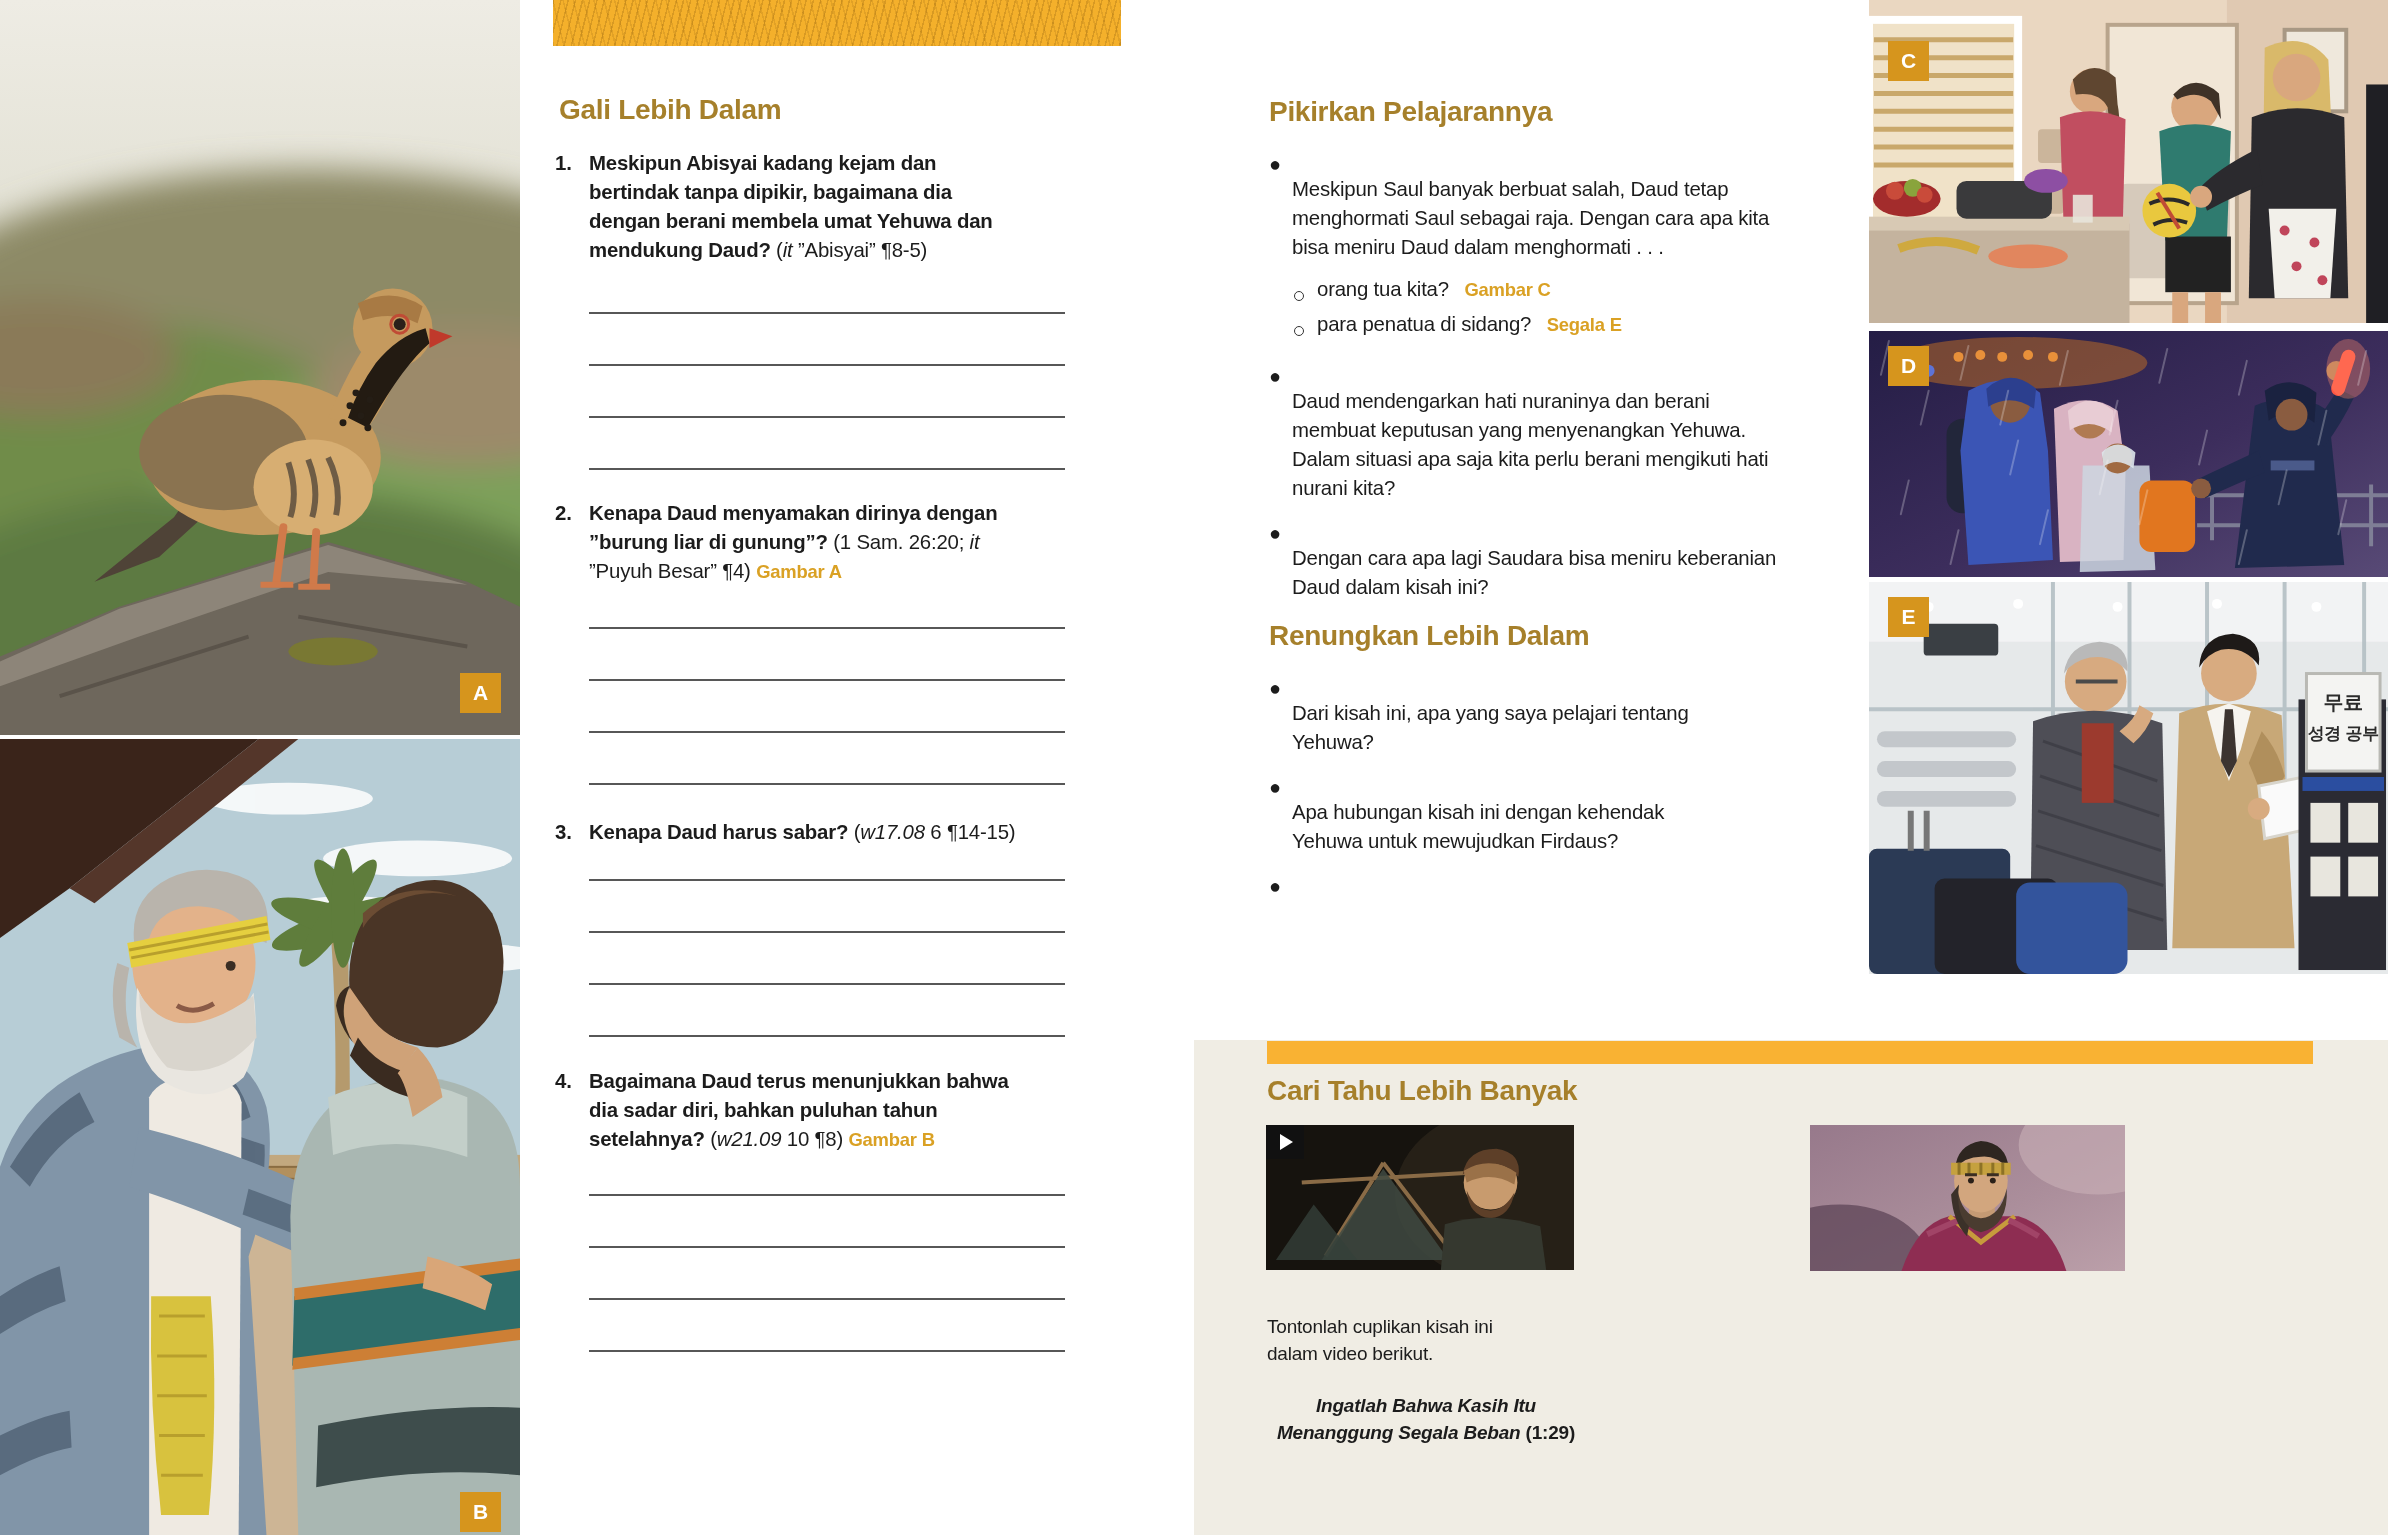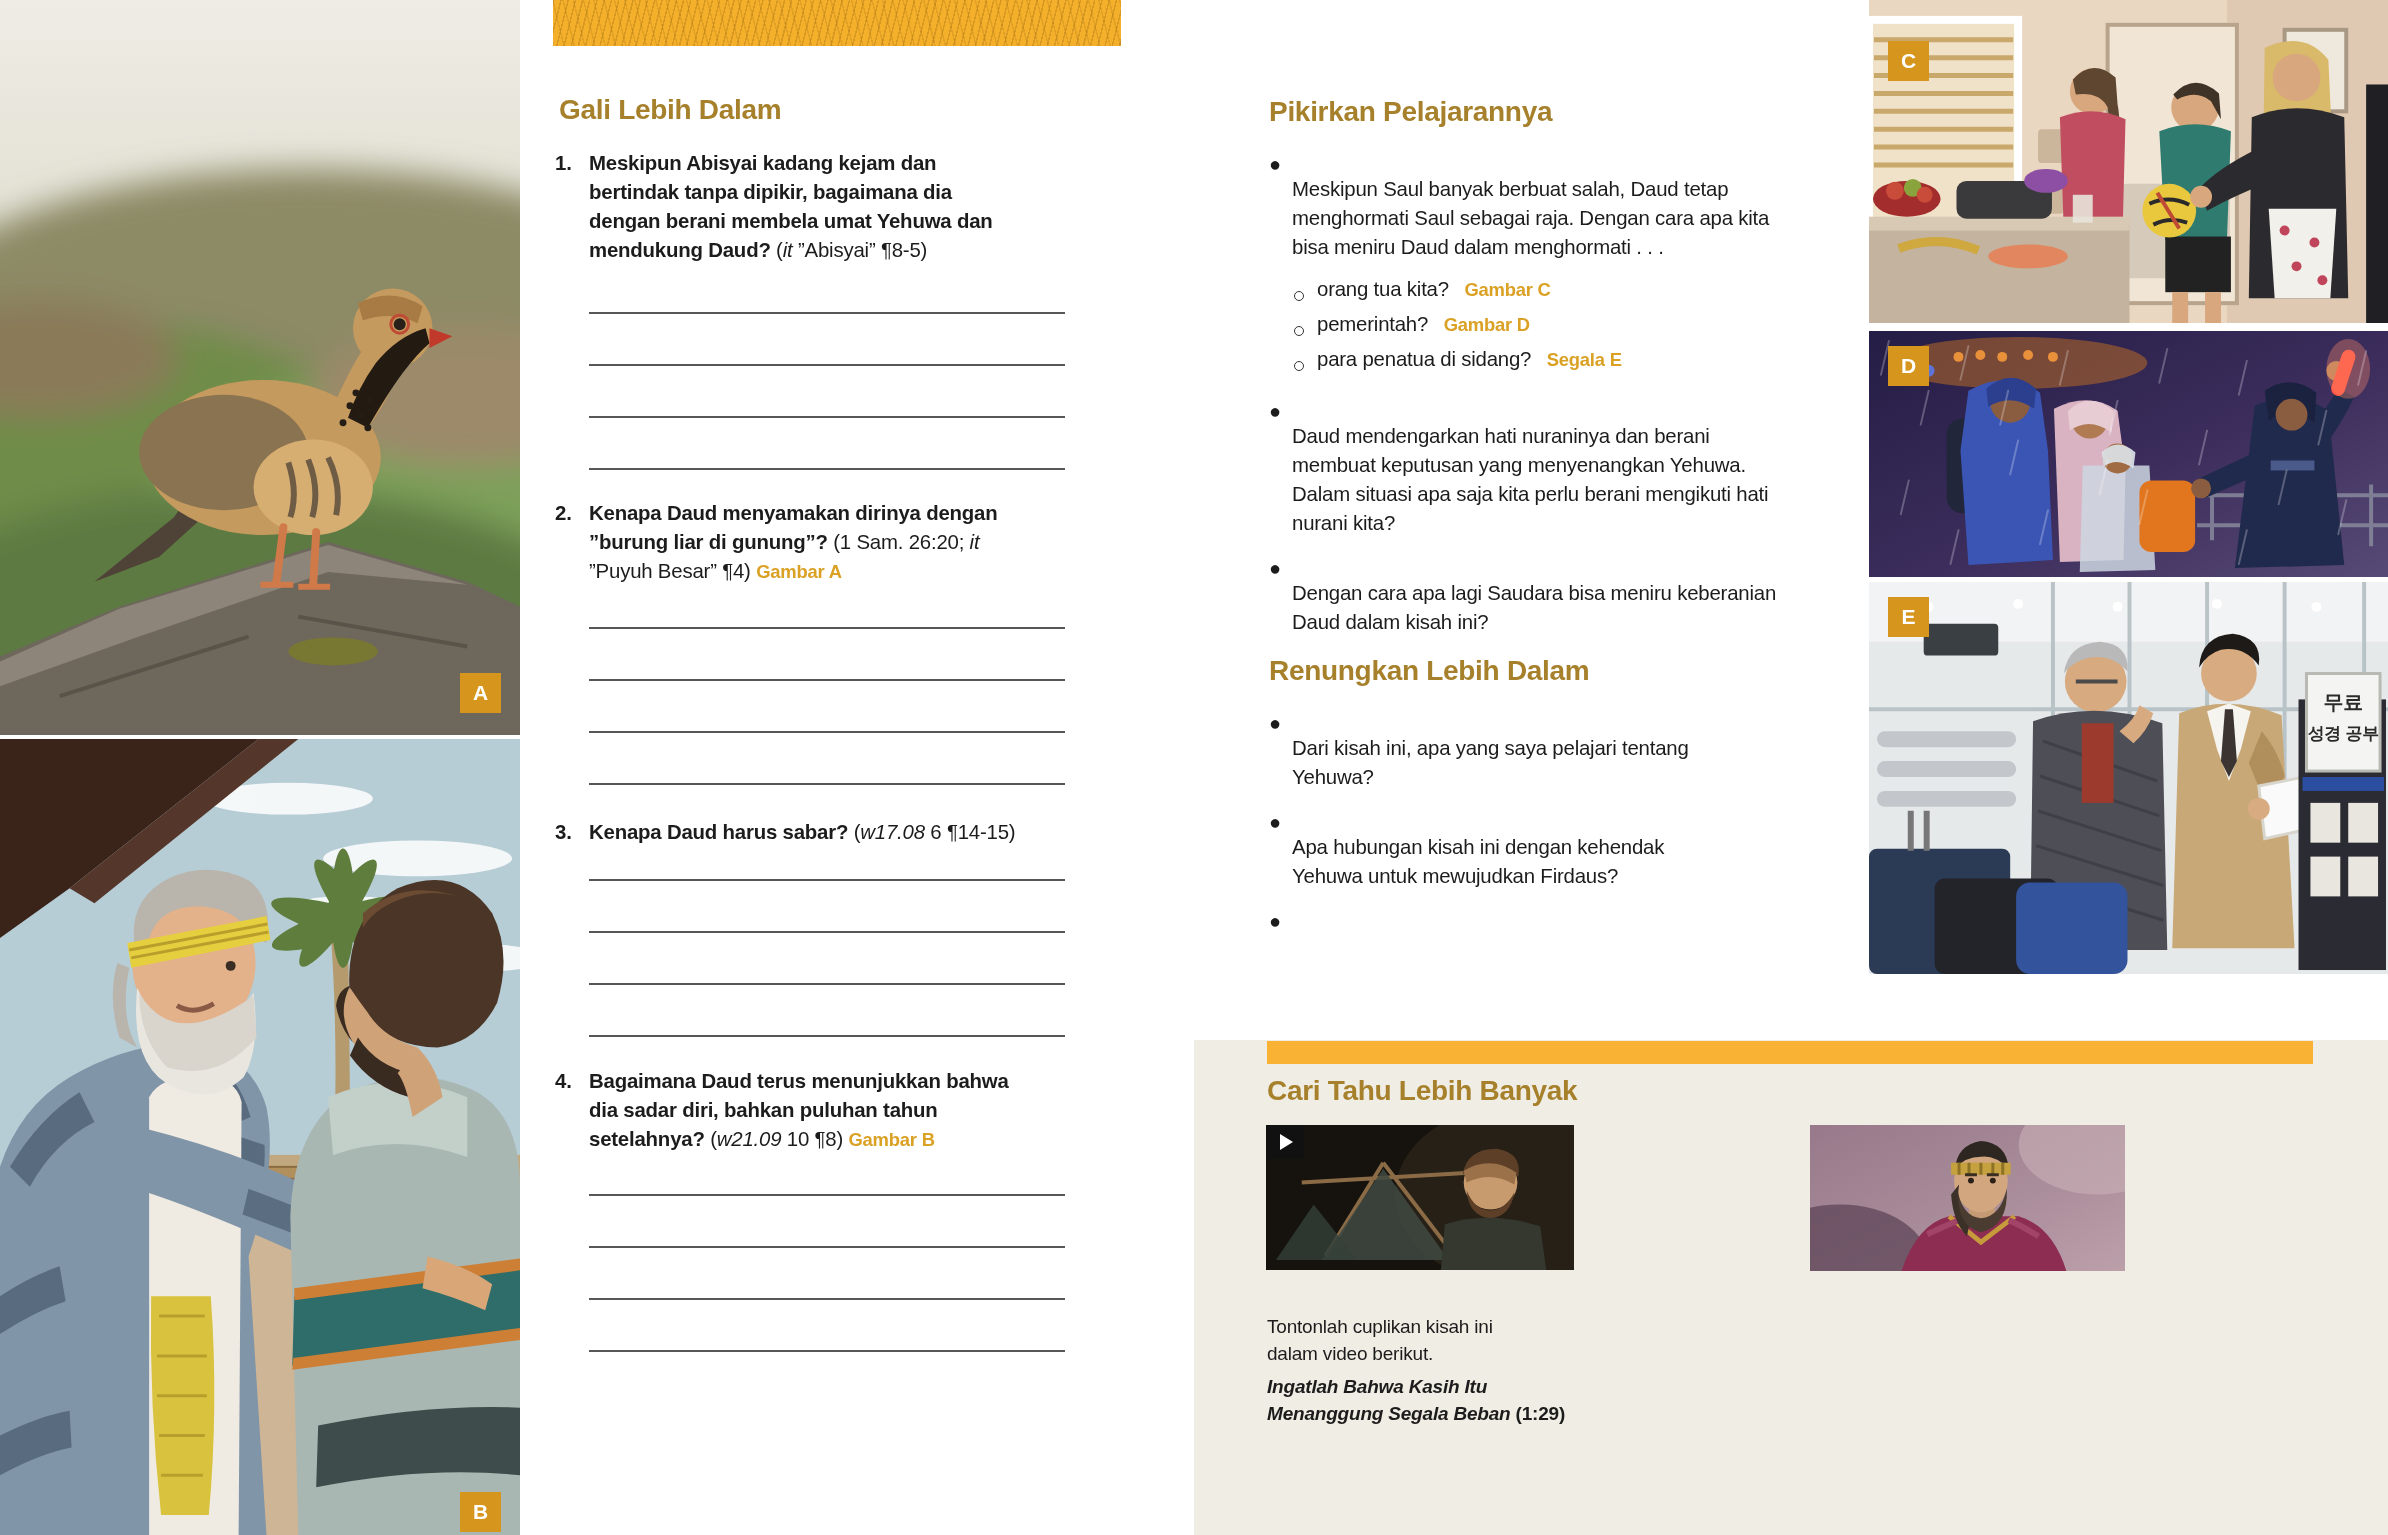--- a/index.html
+++ b/index.html
@@ -52,21 +52,21 @@
   .carih{position:absolute;left:1267px;top:1075px;}
   .thumb{position:absolute;left:1266px;top:1125px;width:308px;height:145px;overflow:hidden;}
   .thumb svg{display:block;width:100%;height:100%;}
   .play{position:absolute;left:0;top:0;width:38px;height:34px;background:#111;display:flex;
     align-items:center;justify-content:center;}
   .play .tri{width:0;height:0;border-left:13px solid #fff;border-top:8px solid transparent;
     border-bottom:8px solid transparent;margin-left:3px;}
   .card{position:absolute;left:1810px;top:1125px;width:315px;height:146px;overflow:hidden;}
   .card svg{display:block;width:100%;height:100%;}
   .cap{position:absolute;font-size:19px;line-height:27px;white-space:pre-line;}
-  .cap .tit{display:block;margin-top:6px;white-space:pre-line;}
+  .cap .tit{display:block;margin-top:25px;white-space:pre-line;text-align:center;}
   .cap .ref{display:block;margin-top:10px;}
 </style>
 </head>
 <body>
 
 <div class="page">
 
   <div class="photo" style="left:0;top:0;width:520px;height:735px;">
     <svg viewBox="0 0 523 739" preserveAspectRatio="none">
       <defs>
@@ -279,24 +279,20 @@
         <span class="dot">●</span>
         <span class="btxt"><span class="sg-p">Meskipun Saul banyak berbuat salah, Daud tetap menghormati Saul sebagai raja. Dengan cara apa kita bisa meniru Daud dalam menghormati . . .</span></span>
       </div>
       <div class="subs">
         <div class="subrow">
           <span class="circ"></span>
           <span><span class="sg-p">orang tua kita? </span><span class="sg-g">Gambar C</span></span>
         </div>
         <div class="subrow">
           <span class="circ"></span>
-          <span><span class="sg-p">pemerintah? </span><span class="sg-g">Gambar D</span></span>
-        </div>
-        <div class="subrow">
-          <span class="circ"></span>
           <span><span class="sg-p">para penatua di sidang? </span><span class="sg-g">Segala E</span></span>
         </div>
       </div>
       <div class="bullet">
         <span class="dot">●</span>
         <span class="btxt"><span class="sg-p">Daud mendengarkan hati nuraninya dan berani membuat keputusan yang menyenangkan Yehuwa. Dalam situasi apa saja kita perlu berani mengikuti hati nurani kita?</span></span>
       </div>
       <div class="bullet">
         <span class="dot">●</span>
         <span class="btxt"><span class="sg-p">Dengan cara apa lagi Saudara bisa meniru keberanian Daud dalam kisah ini?</span></span>

